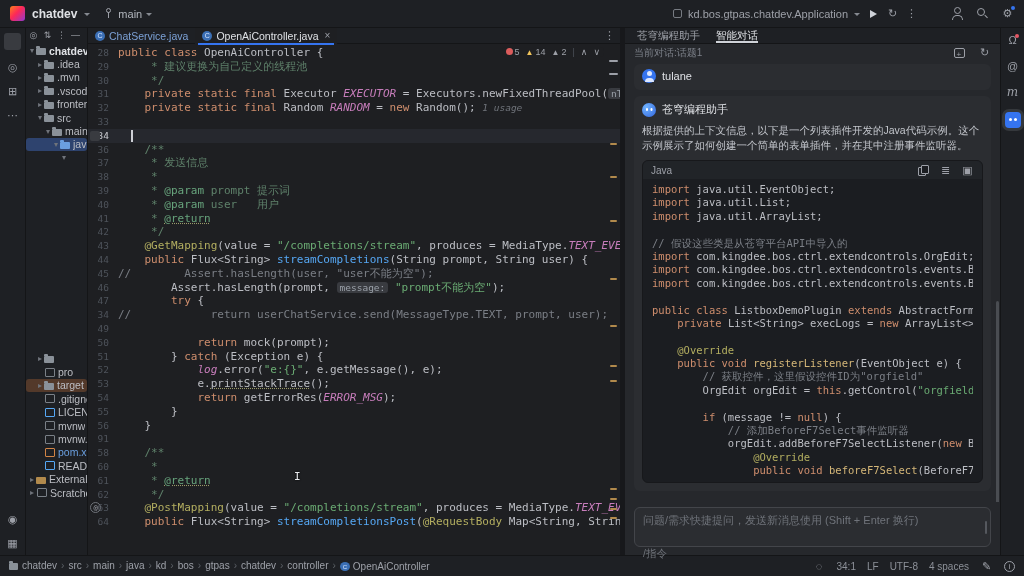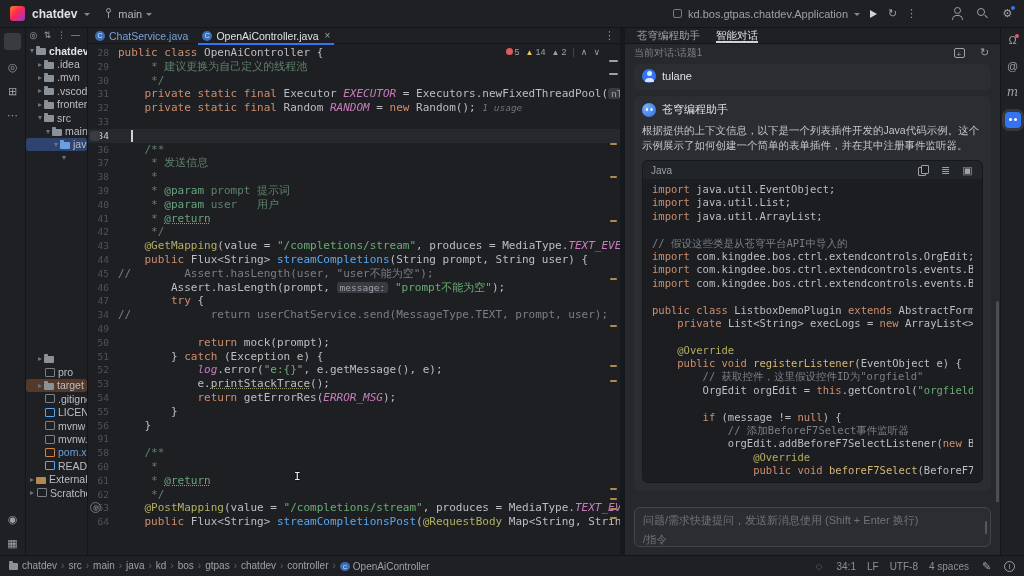--- a/index.html
+++ b/index.html
@@ -124,21 +124,21 @@
   .acard{background:#2b2d31;border-radius:6px;padding:6px 8px 8px}
   .atext{font-size:10.5px;line-height:15px;color:#c2c5cb;margin:6px 0 7px}
   .codecard{background:#1b1d21;border:1px solid #17181b;border-radius:6px;overflow:hidden}
   .codehead{height:18px;background:#212428;display:flex;align-items:center;padding:0 8px;font-size:10px;color:#9da0a8}
   .codehead .cicons{margin-left:auto;display:flex;gap:9px}
   .codebody{padding:4px 9px;font-family:"DejaVu Sans Mono",monospace;font-size:10.5px}
   .crow{height:13.4px;line-height:13.4px;white-space:pre;overflow:hidden}
   .chatthumb{position:absolute;right:1px;top:240px;width:3px;height:210px;background:#4a4d52;border-radius:2px}
   .inputbox{margin:5px 9px 8px;border:1px solid #43454a;border-radius:6px;background:#2b2d31;padding:5px 8px;height:40px;position:relative}
   .ph{font-size:11px;color:#6f737a;white-space:nowrap;overflow:hidden}
-  .ph2{font-size:10.5px;color:#6f737a;margin-top:5px}
+  .ph2{font-size:10.5px;color:#6f737a;margin-top:19px}
   .innub{position:absolute;right:3px;top:13px;width:2.5px;height:13px;background:#55585e;border-radius:2px}
   
   .statusbar{height:21px;background:#1e2024;border-top:1px solid #141517;display:flex;align-items:center;padding:0 9px;font-size:10px;color:#9da0a8}
   .citem{display:inline-flex;align-items:center;gap:3px;color:#9da0a8}
   .csep{color:#5c6066;margin:0 4px}
   .fold-sm{display:inline-block;width:9px;height:7px;background:#8a9199;border-radius:1px;margin-right:4px;position:relative}
   .fold-sm::before{content:"";position:absolute;top:-2px;left:0;width:4px;height:2px;background:#8a9199;border-radius:1px 1px 0 0}
   .statusbar .clsC{width:9px;height:9px;font-size:6px}
   .sright{margin-left:auto;display:flex;align-items:center;gap:11px;color:#8d9199}
 </style>

